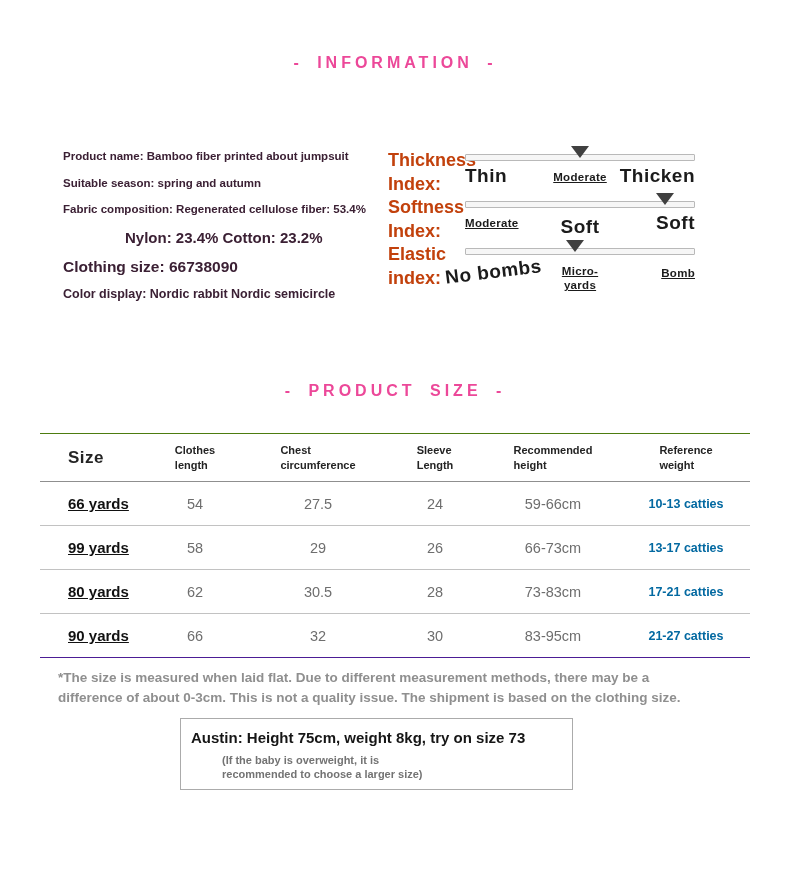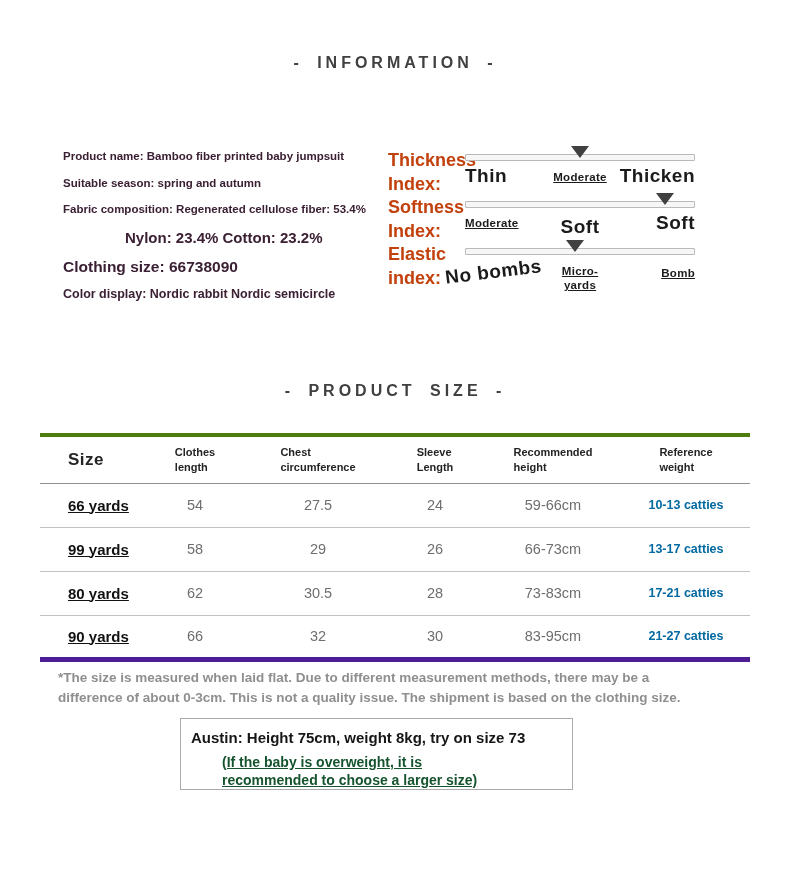--- a/index.html
+++ b/index.html
@@ -3,21 +3,21 @@
 <meta charset="utf-8">
 <style>
   html,body{margin:0;padding:0;background:#ffffff;}
   .page{
     position:relative;width:790px;height:890px;background:#ffffff;
     font-family:"Liberation Sans","DejaVu Sans",sans-serif;color:#1c1c1c;overflow:hidden;
   }
   
   .section-title{
     position:absolute;left:0;width:790px;text-align:center;margin:0;
-    font-size:16px;font-weight:bold;letter-spacing:4px;color:#404040;word-spacing:6px;
+    font-size:16px;font-weight:bold;letter-spacing:4px;color:#ec4899;word-spacing:6px;
   }
   #title-info{top:54px;}
   #title-size{top:382px;}
 
   
   .info-left{position:absolute;left:63px;top:150px;width:335px;color:#3b2034;}
   .info-left p{margin:0;line-height:1.1;font-weight:bold;}
   .pi-sm{font-size:11.5px;margin-bottom:14px !important;}
   .pi-lg1{font-size:15px;padding-left:62px;margin-top:9px !important;margin-bottom:12px !important;}
   .pi-lg2{font-size:15.5px;margin-bottom:13px !important;}
@@ -47,23 +47,23 @@
   .slab.big{font-size:19px;letter-spacing:0.5px;}
   .slab.small{font-size:11.5px;letter-spacing:0.3px;text-decoration:underline;}
   .slab.tilt{transform:rotate(-7deg);left:-20px;top:2px;}
   .slab.mid.small{top:5px;}
 
   
   .size-table{
     position:absolute;left:40px;top:433px;width:710px;border-collapse:collapse;table-layout:fixed;
   }
   .size-table th,.size-table td{padding:0;vertical-align:middle;}
-  .size-table thead tr{height:48px;border-top:4px solid #4d7c0f;border-bottom:1px solid #8f8f8f;}
+  .size-table thead tr{height:48px;border-top:1px solid #4d7c0f;border-bottom:1px solid #8f8f8f;}
   .size-table tbody tr{height:44px;border-bottom:1px solid #c2c2c2;}
-  .size-table tbody tr:last-child{border-bottom:5px solid #4c1d95;}
+  .size-table tbody tr:last-child{border-bottom:1px solid #4c1d95;}
   .size-table th{font-size:11px;font-weight:bold;color:#242424;text-align:center;}
   .size-table th .th-inner{display:inline-block;text-align:left;white-space:pre-line;line-height:1.35;}
   .size-table th.c1{text-align:left;padding-left:28px;font-size:17px;letter-spacing:0.5px;}
   .size-table td{text-align:center;}
   .size-table td.c1{text-align:left;padding-left:28px;font-size:15px;font-weight:bold;color:#111;text-decoration:underline;}
   .size-table td.val{font-size:14.5px;color:#6e6e6e;font-weight:normal;}
   .size-table td.wt{font-size:12.5px;font-weight:bold;color:#0369a1;}
 
   
   .note{
@@ -71,33 +71,33 @@
     font-size:13.5px;font-weight:bold;color:#8f8f8f;line-height:1.5;white-space:pre-line;
   }
 
   
   .fit-box{
     position:absolute;left:180px;top:718px;width:391px;height:70px;
     border:1px solid #ababab;background:#ffffff;
   }
   .fit-line1{position:absolute;left:10px;top:10px;margin:0;font-size:15px;font-weight:bold;color:#161616;}
   .fit-line2{
-    position:absolute;left:41px;top:34px;margin:0;font-size:14px;font-weight:bold;color:#14532d;
-    line-height:1.3;white-space:pre-line;text-decoration:underline;
+    position:absolute;left:41px;top:34px;margin:0;font-size:11px;font-weight:bold;color:#737373;
+    line-height:1.3;white-space:pre-line;
   }
 </style>
 </head>
 <body>
 
 <div class="page">
 
   <h1 class="section-title" id="title-info">- INFORMATION -</h1>
 
   <div class="info-left">
-    <p class="pi-sm">Product name: Bamboo fiber printed baby jumpsuit</p>
+    <p class="pi-sm">Product name: Bamboo fiber printed about jumpsuit</p>
     <p class="pi-sm">Suitable season: spring and autumn</p>
     <p class="pi-sm">Fabric composition: Regenerated cellulose fiber: 53.4%</p>
     <p class="pi-lg1">Nylon: 23.4% Cotton: 23.2%</p>
     <p class="pi-lg2">Clothing size: 66738090</p>
     <p class="pi-md">Color display: Nordic rabbit Nordic semicircle</p>
   </div>
 
   <div class="idx-row" style="top:146px">
     <div class="idx-label">Thickness
 Index:</div>

